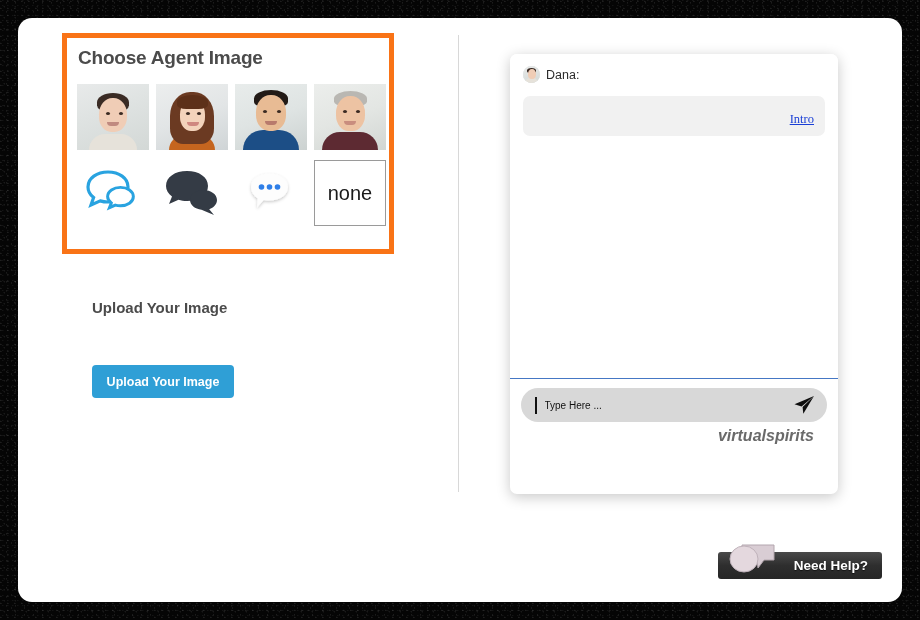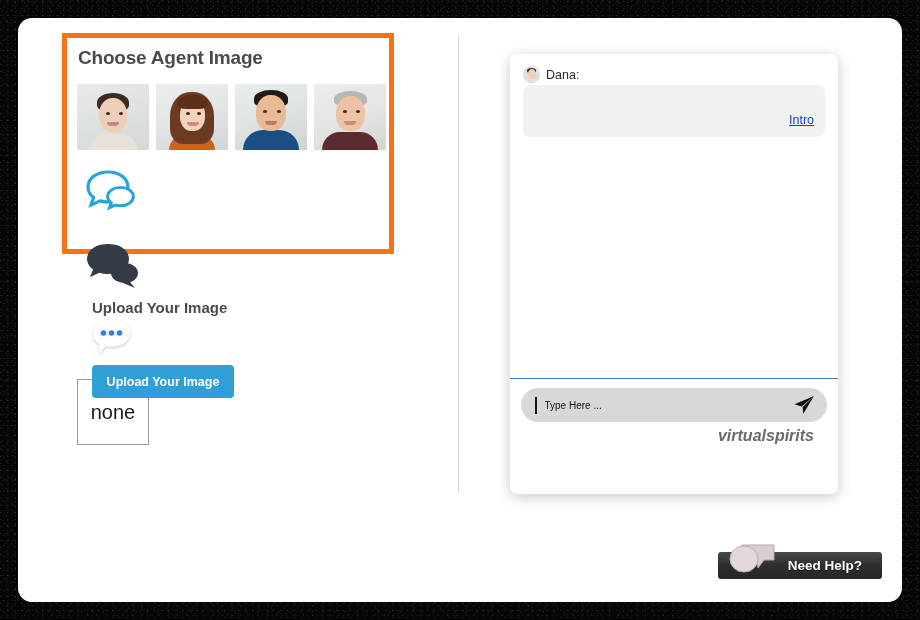--- a/index.html
+++ b/index.html
@@ -139,21 +139,20 @@
   .p4 .eye.r { left: 42px; top: 26px; }
   .p4 .mouth { left: 30px; top: 37px; background: #c98d7e; }
 
   .icon-row {
     position: absolute;
     left: 10px;
     top: 122px;
     display: flex;
     gap: 7px;
     align-items: flex-end;
-    flex-direction: column;
   }
   .icon-cell {
     width: 72px;
     height: 66px;
     display: flex;
     align-items: center;
     justify-content: center;
     position: relative;
   }
   .none-box {
@@ -239,21 +238,21 @@
     height: 324px;
     background: #fff;
     padding: 12px 13px 0 13px;
     box-sizing: border-box;
     position: relative;
   }
   .msg-sender {
     display: flex;
     align-items: center;
     gap: 6px;
-    margin-bottom: 2px;
+    margin-bottom: 13px;
   }
   .sender-avatar {
     width: 17px;
     height: 17px;
     border-radius: 50%;
     overflow: hidden;
     background: #dfe2e2;
     position: relative;
     flex: 0 0 auto;
   }
@@ -268,21 +267,22 @@
   .msg-bubble {
     background: #f1f1f1;
     border-radius: 7px;
     padding: 10px 11px 8px 11px;
     font-size: 12.5px;
     color: #1c1c1c;
     line-height: 1.45;
   }
   .msg-action {
     text-align: right;
-    margin-top: 16px;
+    margin-top: 4px;
+    font-family: Liberation Serif, serif;
   }
   .msg-action a {
     color: #1a3fd6;
     font-size: 12.5px;
     text-decoration: underline;
   }
   .chat-input-area {
     height: 59px;
     border-top: 1px solid #4577c4;
     background: #fff;
@@ -329,21 +329,21 @@
     position: absolute;
     left: 718px;
     top: 552px;
     width: 164px;
     height: 27px;
     background: linear-gradient(180deg,#4a4a4a 0%, #2e2e2e 50%, #262626 100%);
     border-radius: 3px;
     display: flex;
     align-items: center;
     justify-content: flex-end;
-    padding-right: 20px;
+    padding-right: 14px;
     box-sizing: border-box;
     cursor: pointer;
   }
   .need-help-label {
     color: #ffffff;
     font-size: 13.5px;
     font-weight: bold;
     text-shadow: 0 1px 1px rgba(0,0,0,0.6);
   }
   .help-bubbles {

